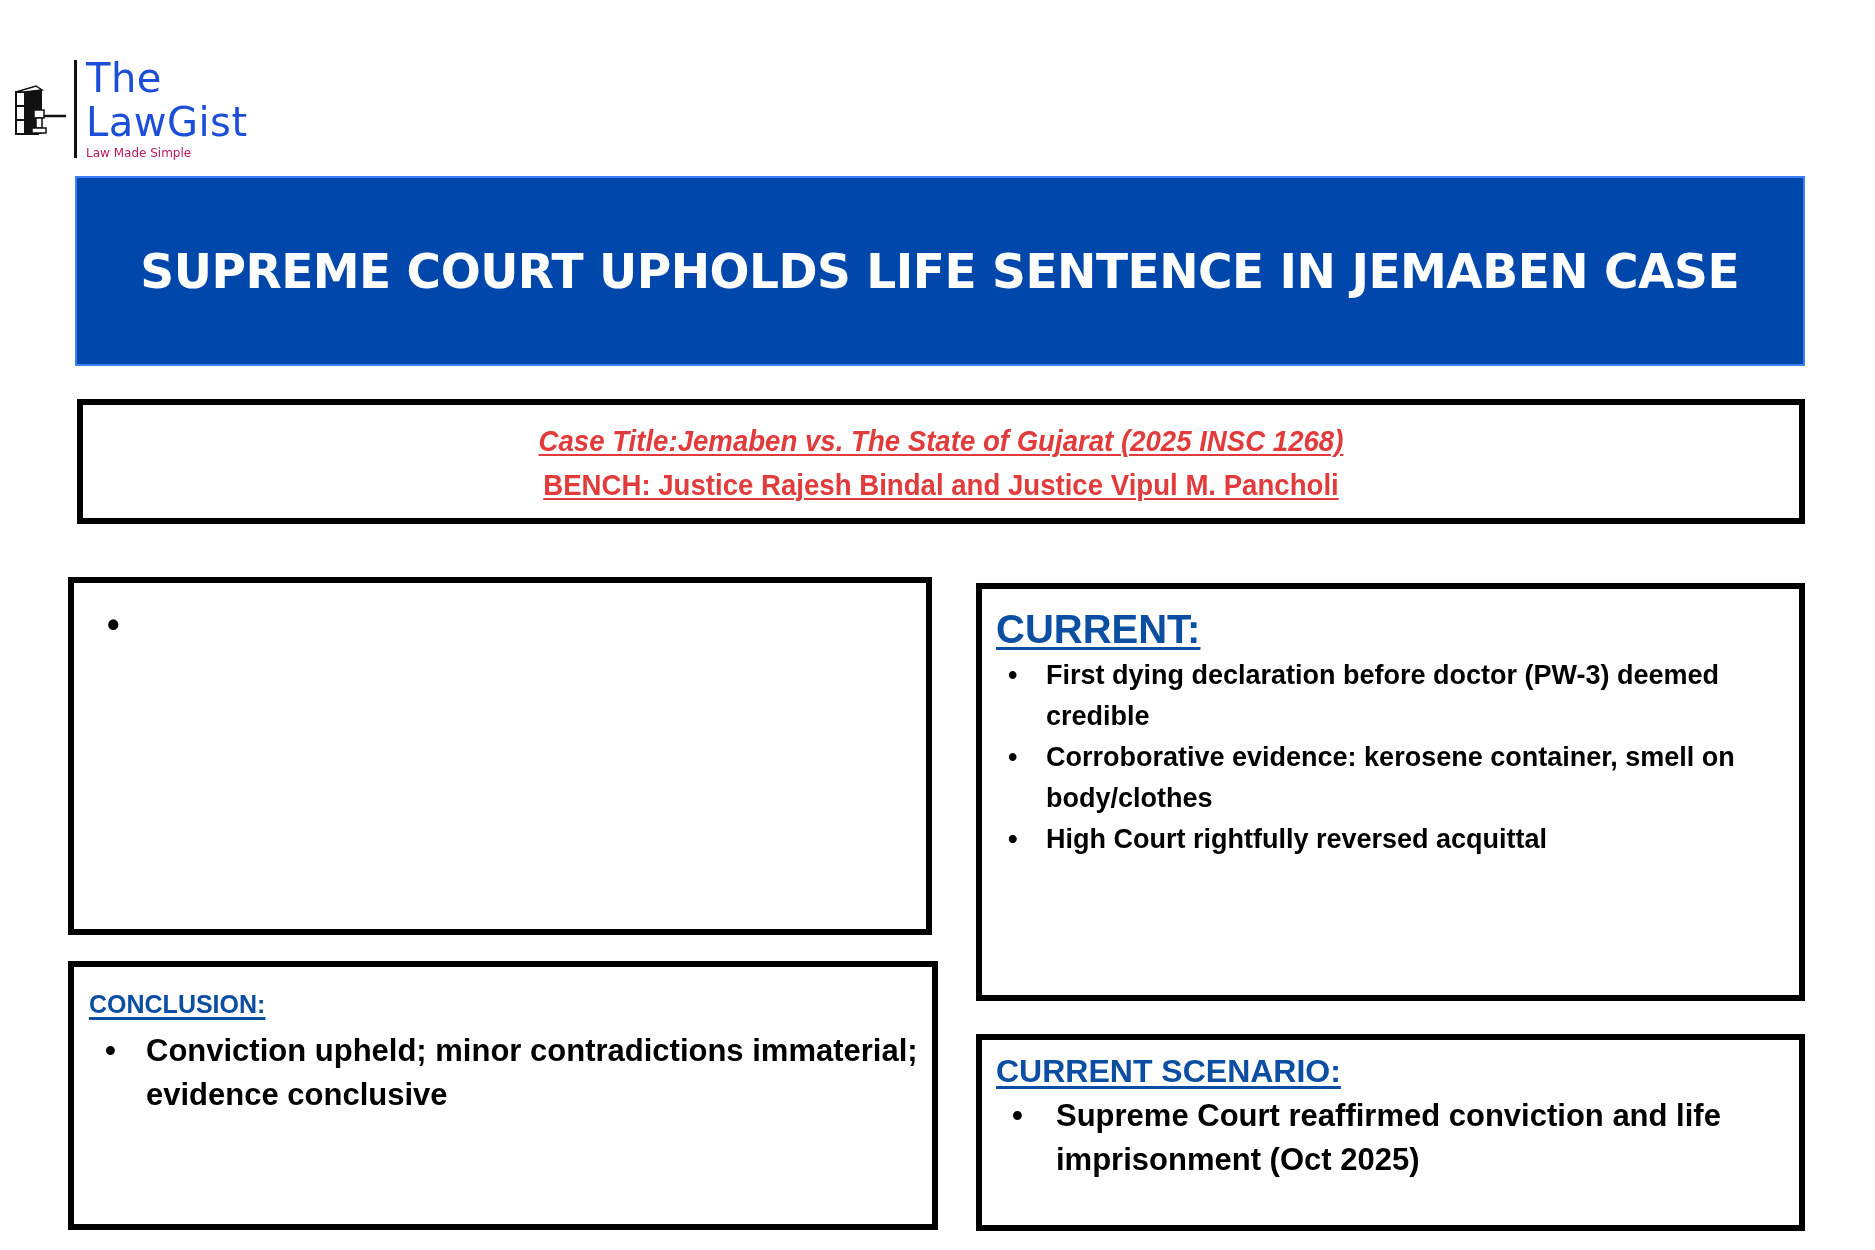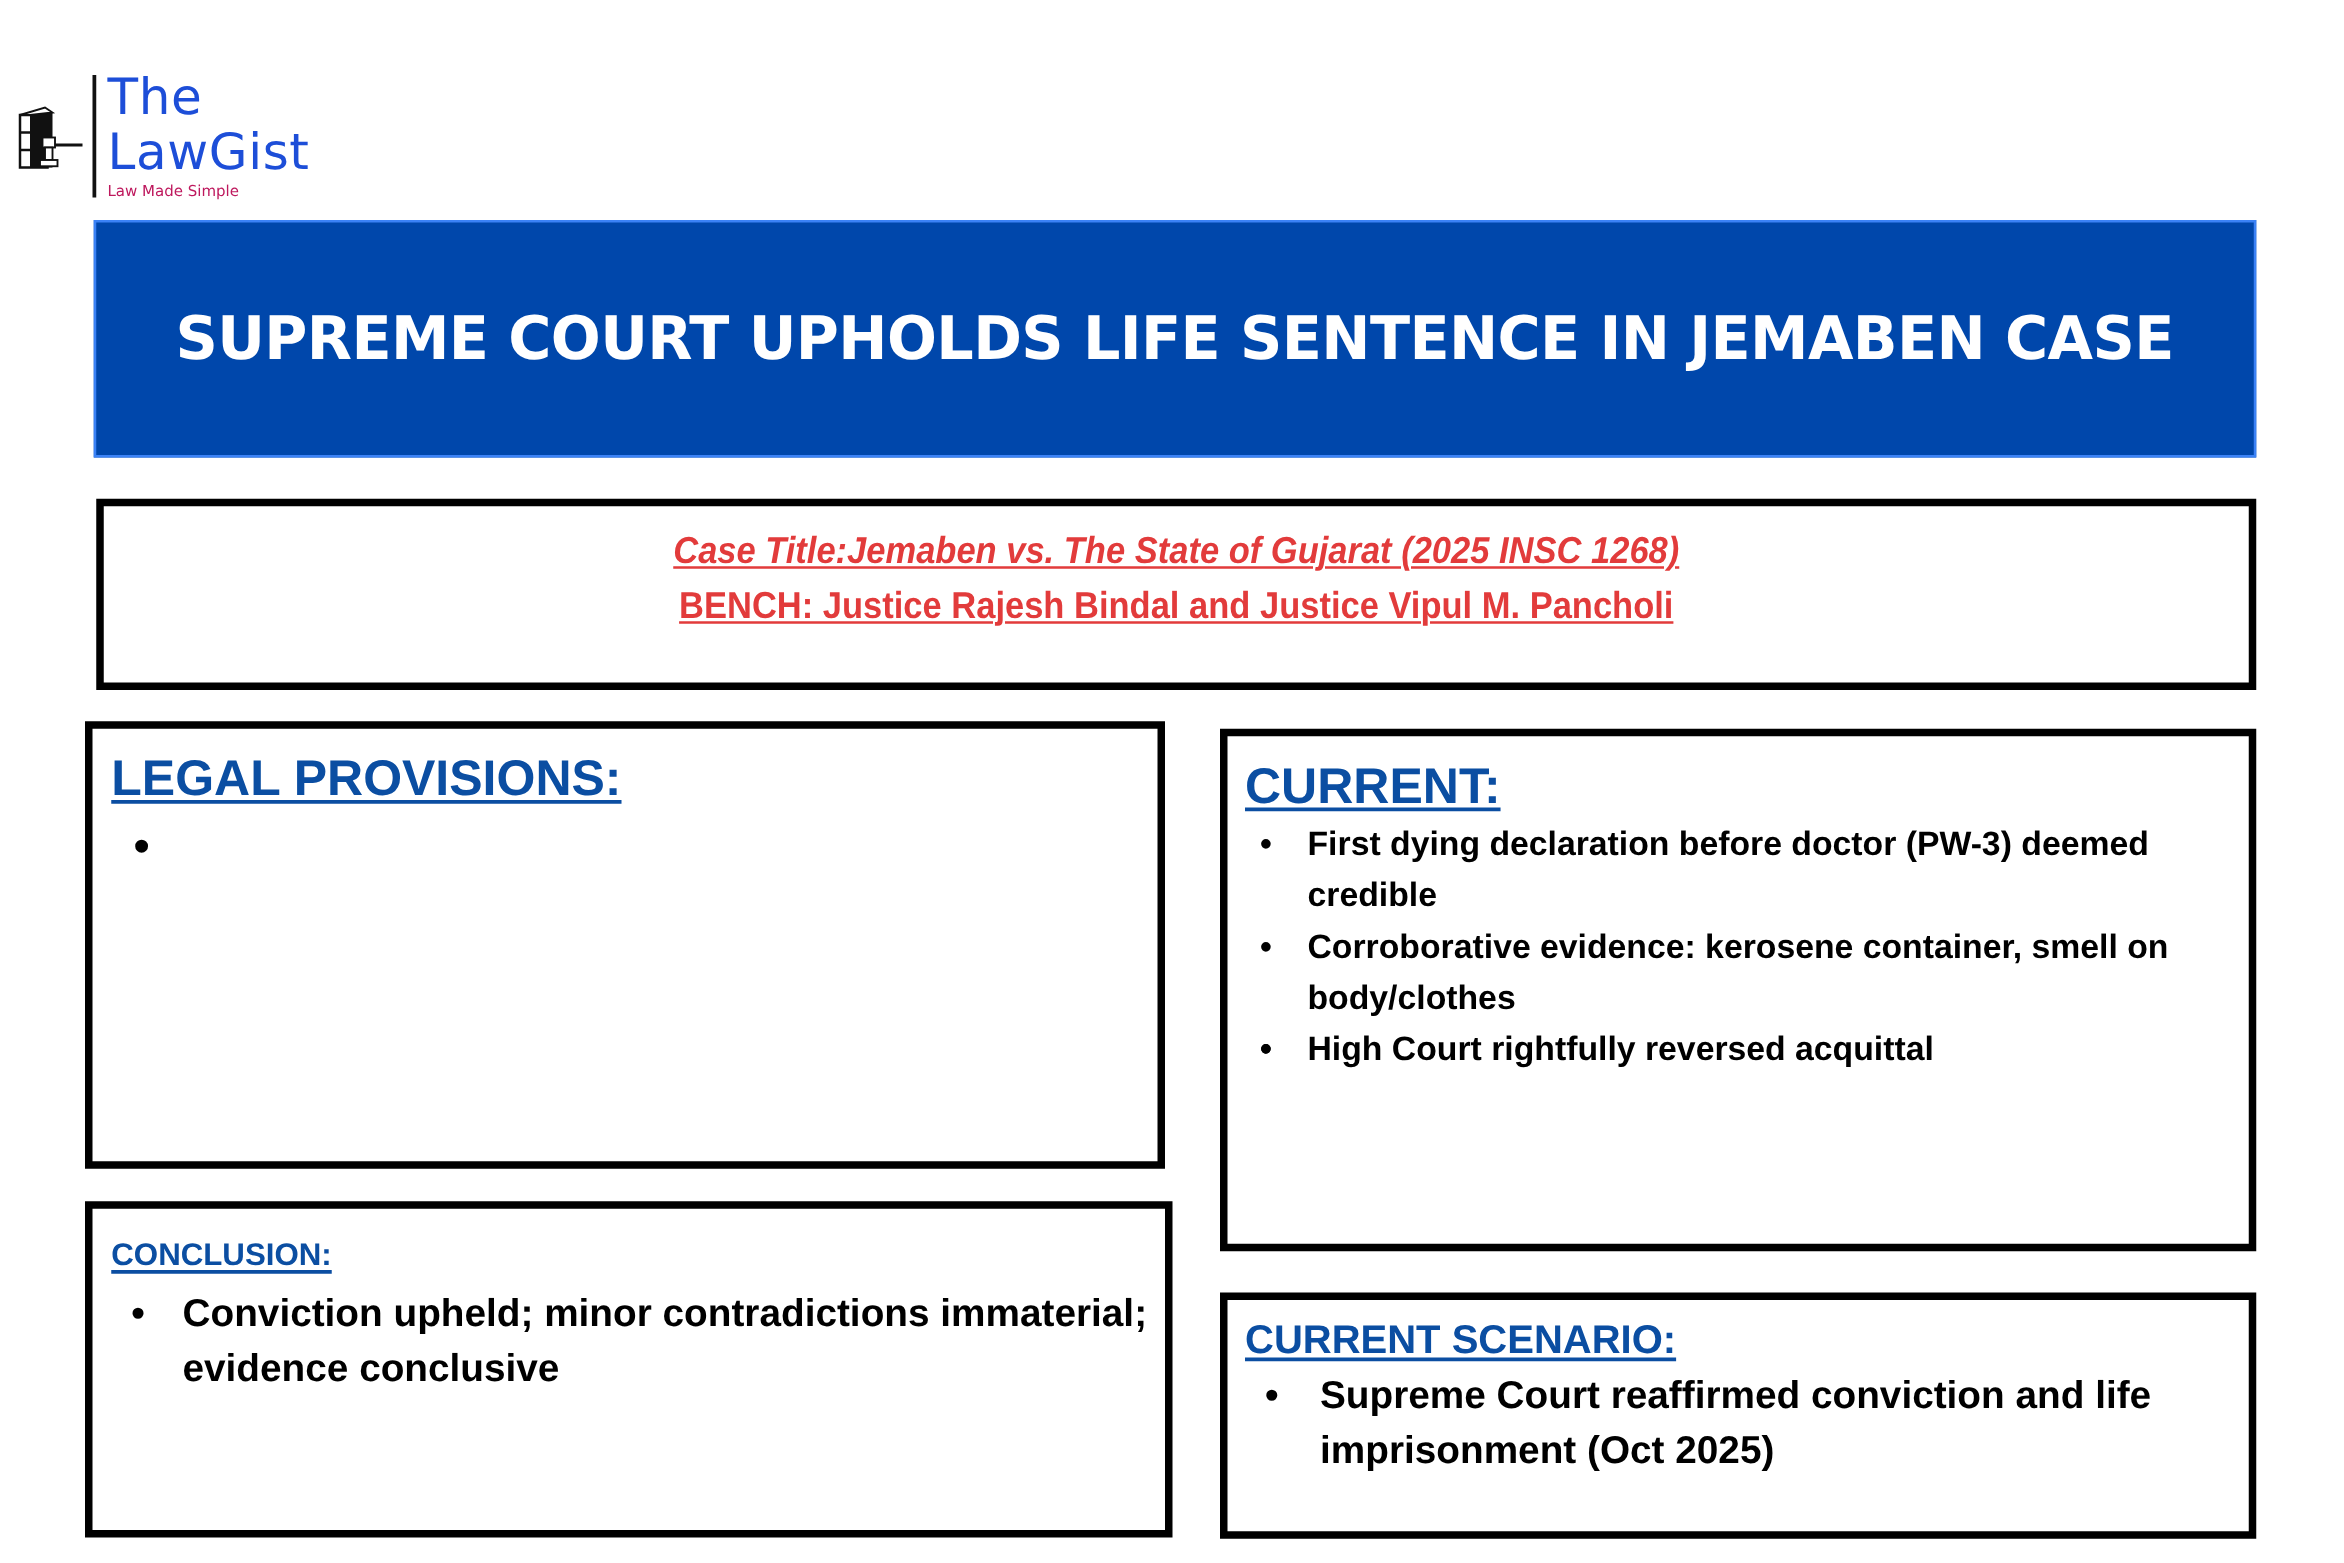--- a/index.html
+++ b/index.html
@@ -5,21 +5,21 @@
   html, body { margin:0; padding:0; background:#ffffff; }
   body { width:1875px; height:1250px; position:relative; overflow:hidden; font-family:"Liberation Sans", sans-serif; }
   .abs { position:absolute; box-sizing:border-box; }
   .logo-icon { left:14px; top:84px; width:54px; height:52px; }
   .logo-divider { left:74px; top:60px; width:3px; height:98px; background:#111; }
   .logo-name { left:86px; top:56px; font-family:"DejaVu Sans", sans-serif; font-size:40px; line-height:44px; color:#1d4ed8; font-weight:normal; letter-spacing:0.5px; }
   .logo-name span { display:block; }
   .logo-tag { left:86px; top:146px; font-family:"DejaVu Sans", sans-serif; font-size:12px; color:#be185d; }
   .banner { left:75px; top:176px; width:1730px; height:190px; background:#0047ab; border:2px solid #3b82f6; display:flex; align-items:center; justify-content:center; }
   .banner h1 { margin:0; color:#ffffff; font-family:"DejaVu Sans", sans-serif; font-weight:bold; font-size:48px; letter-spacing:-0.5px; white-space:nowrap; transform:scaleX(0.98); }
-  .case-box { left:77px; top:399px; width:1728px; height:153px; border:6px solid #000; background:#fff; text-align:center; padding-top:14px; }
+  .case-box { left:77px; top:399px; width:1728px; height:125px; border:6px solid #000; background:#fff; text-align:center; padding-top:14px; }
   .case-line { color:#e23b3b; font-weight:bold; font-size:30px; line-height:44px; text-decoration:underline; text-decoration-thickness:2px; text-underline-offset:3px; transform:scaleX(0.92); }
   .case-line.italic { font-style:italic; }
   .box { border:6px solid #000; background:#fff; }
   .sec-title { color:#0b4ea2; font-weight:bold; text-decoration:underline; text-decoration-thickness:3px; text-underline-offset:4px; margin:0; white-space:nowrap; }
   ul { margin:0; padding:0; list-style:none; }
   li { position:relative; font-weight:bold; color:#000; }
   li .bullet { position:absolute; left:0; }
   .legal { left:68px; top:577px; width:864px; height:358px; padding:14px 0 0 15px; }
   .legal .sec-title { font-size:40px; line-height:52px; }
   .legal li { font-size:36px; line-height:51px; padding-left:64px; margin-top:2px; }
@@ -63,21 +63,20 @@
 <div class="abs banner">
   <h1>SUPREME COURT UPHOLDS LIFE SENTENCE IN JEMABEN CASE</h1>
 </div>
 
 <div class="abs case-box">
   <div class="case-line italic">Case Title:Jemaben vs. The State of Gujarat (2025 INSC 1268)</div>
   <div class="case-line">BENCH: Justice Rajesh Bindal and Justice Vipul M. Pancholi</div>
 </div>
 
 <div class="abs box legal">
-  <h2 class="sec-title">LEGAL PROVISIONS:</h2>
   <ul>
     <li><span class="bullet">•</span></li>
   </ul>
 </div>
 
 <div class="abs box concl">
   <h2 class="sec-title">CONCLUSION:</h2>
   <ul>
     <li><span class="bullet">•</span><span>Conviction upheld; minor contradictions immaterial; evidence conclusive</span></li>
   </ul>

